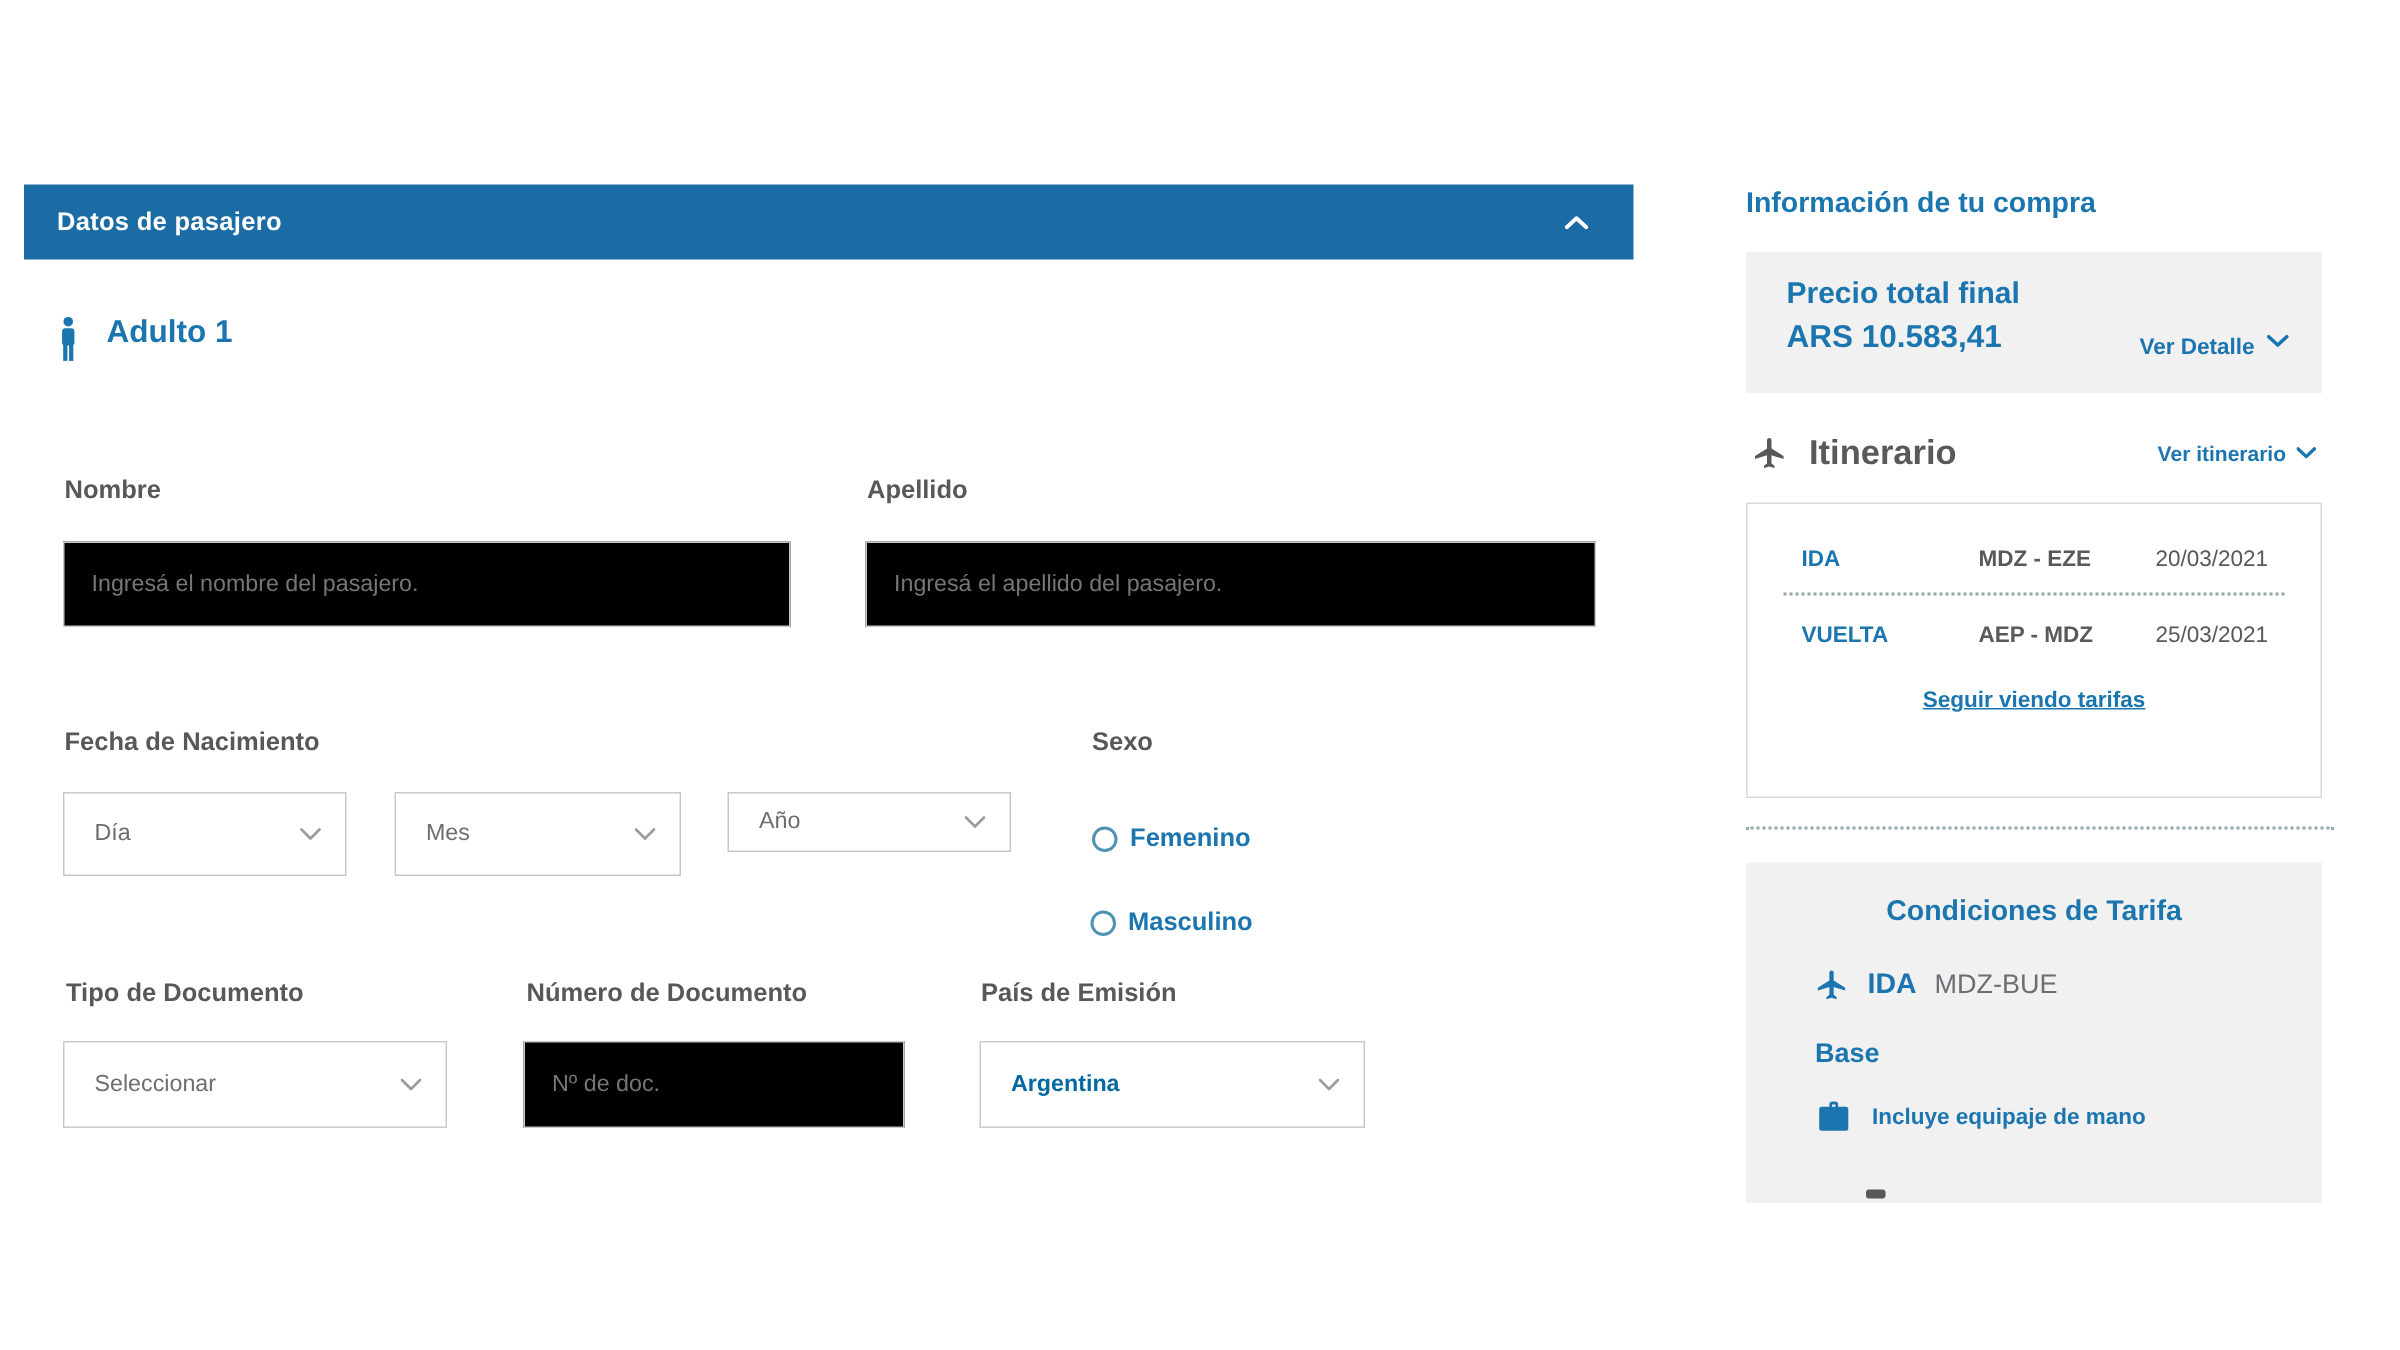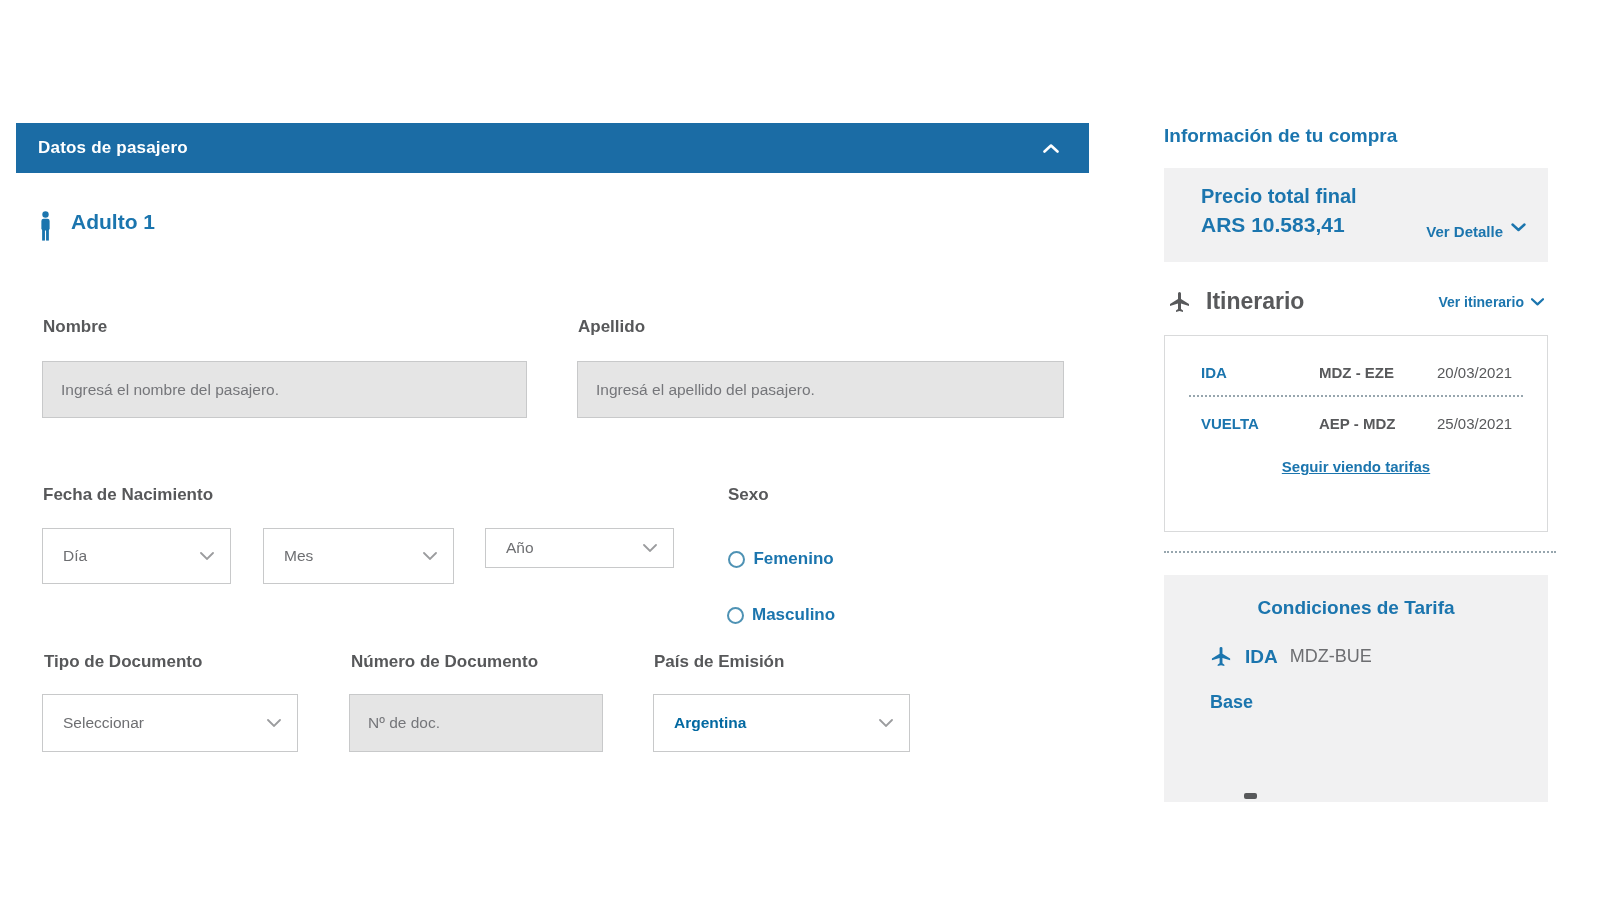--- a/index.html
+++ b/index.html
@@ -20,21 +20,21 @@
   }
   .blue-bar .bar-title{font-size:17px;font-weight:700;letter-spacing:.2px;}
   .chev-btn{display:flex;align-items:center;cursor:pointer;}
 
   .adult-row{position:absolute;left:38px;top:210px;display:flex;align-items:flex-start;gap:18px;}
   .adult-title{font-size:21px;font-weight:700;color:#1b75ae;}
 
   .field-label{position:absolute;font-size:17px;font-weight:700;color:#57585a;}
 
   .text-input{
-    position:absolute;box-sizing:border-box;border:1px solid #c8c9ca;background:#e5e5e5;
+    position:absolute;box-sizing:border-box;border:1px solid #c8c9ca;background:#000000;
     font-size:15.5px;color:#75767a;padding:0 18px;outline:none;
     font-family:"Liberation Sans", sans-serif;
   }
   .text-input::placeholder{color:#75767a;opacity:1;}
 
   .select-box{
     position:absolute;box-sizing:border-box;border:1px solid #c8c9ca;background:#fff;
     display:flex;align-items:center;justify-content:space-between;
     padding:0 16px 0 20px;cursor:pointer;
   }
@@ -44,21 +44,21 @@
   .radio-group{position:absolute;left:727px;top:549px;display:flex;gap:36px;align-items:center;flex-direction:column;}
   .radio-opt{display:flex;align-items:center;gap:8px;cursor:pointer;}
   .radio-circle{width:17px;height:17px;border:2px solid #4e92b4;border-radius:50%;background:#fff;box-sizing:border-box;}
   .radio-label{font-size:17px;font-weight:700;color:#1b75ae;}
 
   
   .panel-title{position:absolute;left:1164px;top:125px;font-size:19px;font-weight:700;color:#1b75ae;}
 
   .price-card{
     position:absolute;left:1164px;top:168px;width:384px;height:94px;background:#f1f1f2;
-    box-sizing:border-box;padding:17px 20px 0 37px;
+    box-sizing:border-box;padding:17px 20px 0 27px;
   }
   .price-label{font-size:20px;font-weight:600;color:#1b75ae;}
   .price-amount{font-size:21px;font-weight:700;color:#1b75ae;margin-top:5px;}
   .price-detail{
     position:absolute;right:22px;bottom:22px;display:flex;gap:8px;cursor:pointer;
     font-size:15px;font-weight:700;color:#1b75ae;
   }
 
   .itin-header{position:absolute;left:1168px;top:288px;width:380px;display:flex;align-items:center;}
   .itin-title{font-size:23px;font-weight:600;color:#58595b;margin-left:14px;}
@@ -247,16 +247,24 @@
     <div class="cond-ida-row">
       <span class="icon">
         <svg width="23" height="23" viewBox="0 0 24 24">
           <path d="M21 16v-2l-8-5V3.5a1.5 1.5 0 0 0-3 0V9l-8 5v2l8-2.5V19l-2 1.5V22l3.5-1 3.5 1v-1.5L13 19v-5.5l8 2.5z" fill="#1b75ae"></path>
         </svg>
       </span>
       <span class="cond-ida">IDA</span>
       <span class="cond-route">MDZ-BUE</span>
     </div>
     <div class="cond-base">Base</div>
+    <div class="cond-benefit-row">
+      <span class="icon">
+        <svg width="25" height="23" viewBox="0 0 24 22">
+          <path d="M9.2 4.6V3.2A1.9 1.9 0 0 1 11.1 1.3h1.8a1.9 1.9 0 0 1 1.9 1.9v1.4h4.9a1.6 1.6 0 0 1 1.6 1.6v12.2a1.6 1.6 0 0 1-1.6 1.6H4.3a1.6 1.6 0 0 1-1.6-1.6V6.2a1.6 1.6 0 0 1 1.6-1.6h4.9zm1.7-1.5v1.5h2.2V3.1h-2.2z" fill="#1b75ae"></path>
+        </svg>
+      </span>
+      <span class="cond-benefit">Incluye equipaje de mano</span>
+    </div>
     <div class="cutoff-mark"></div>
   </div>
 
 </div>
 
 </body></html>

